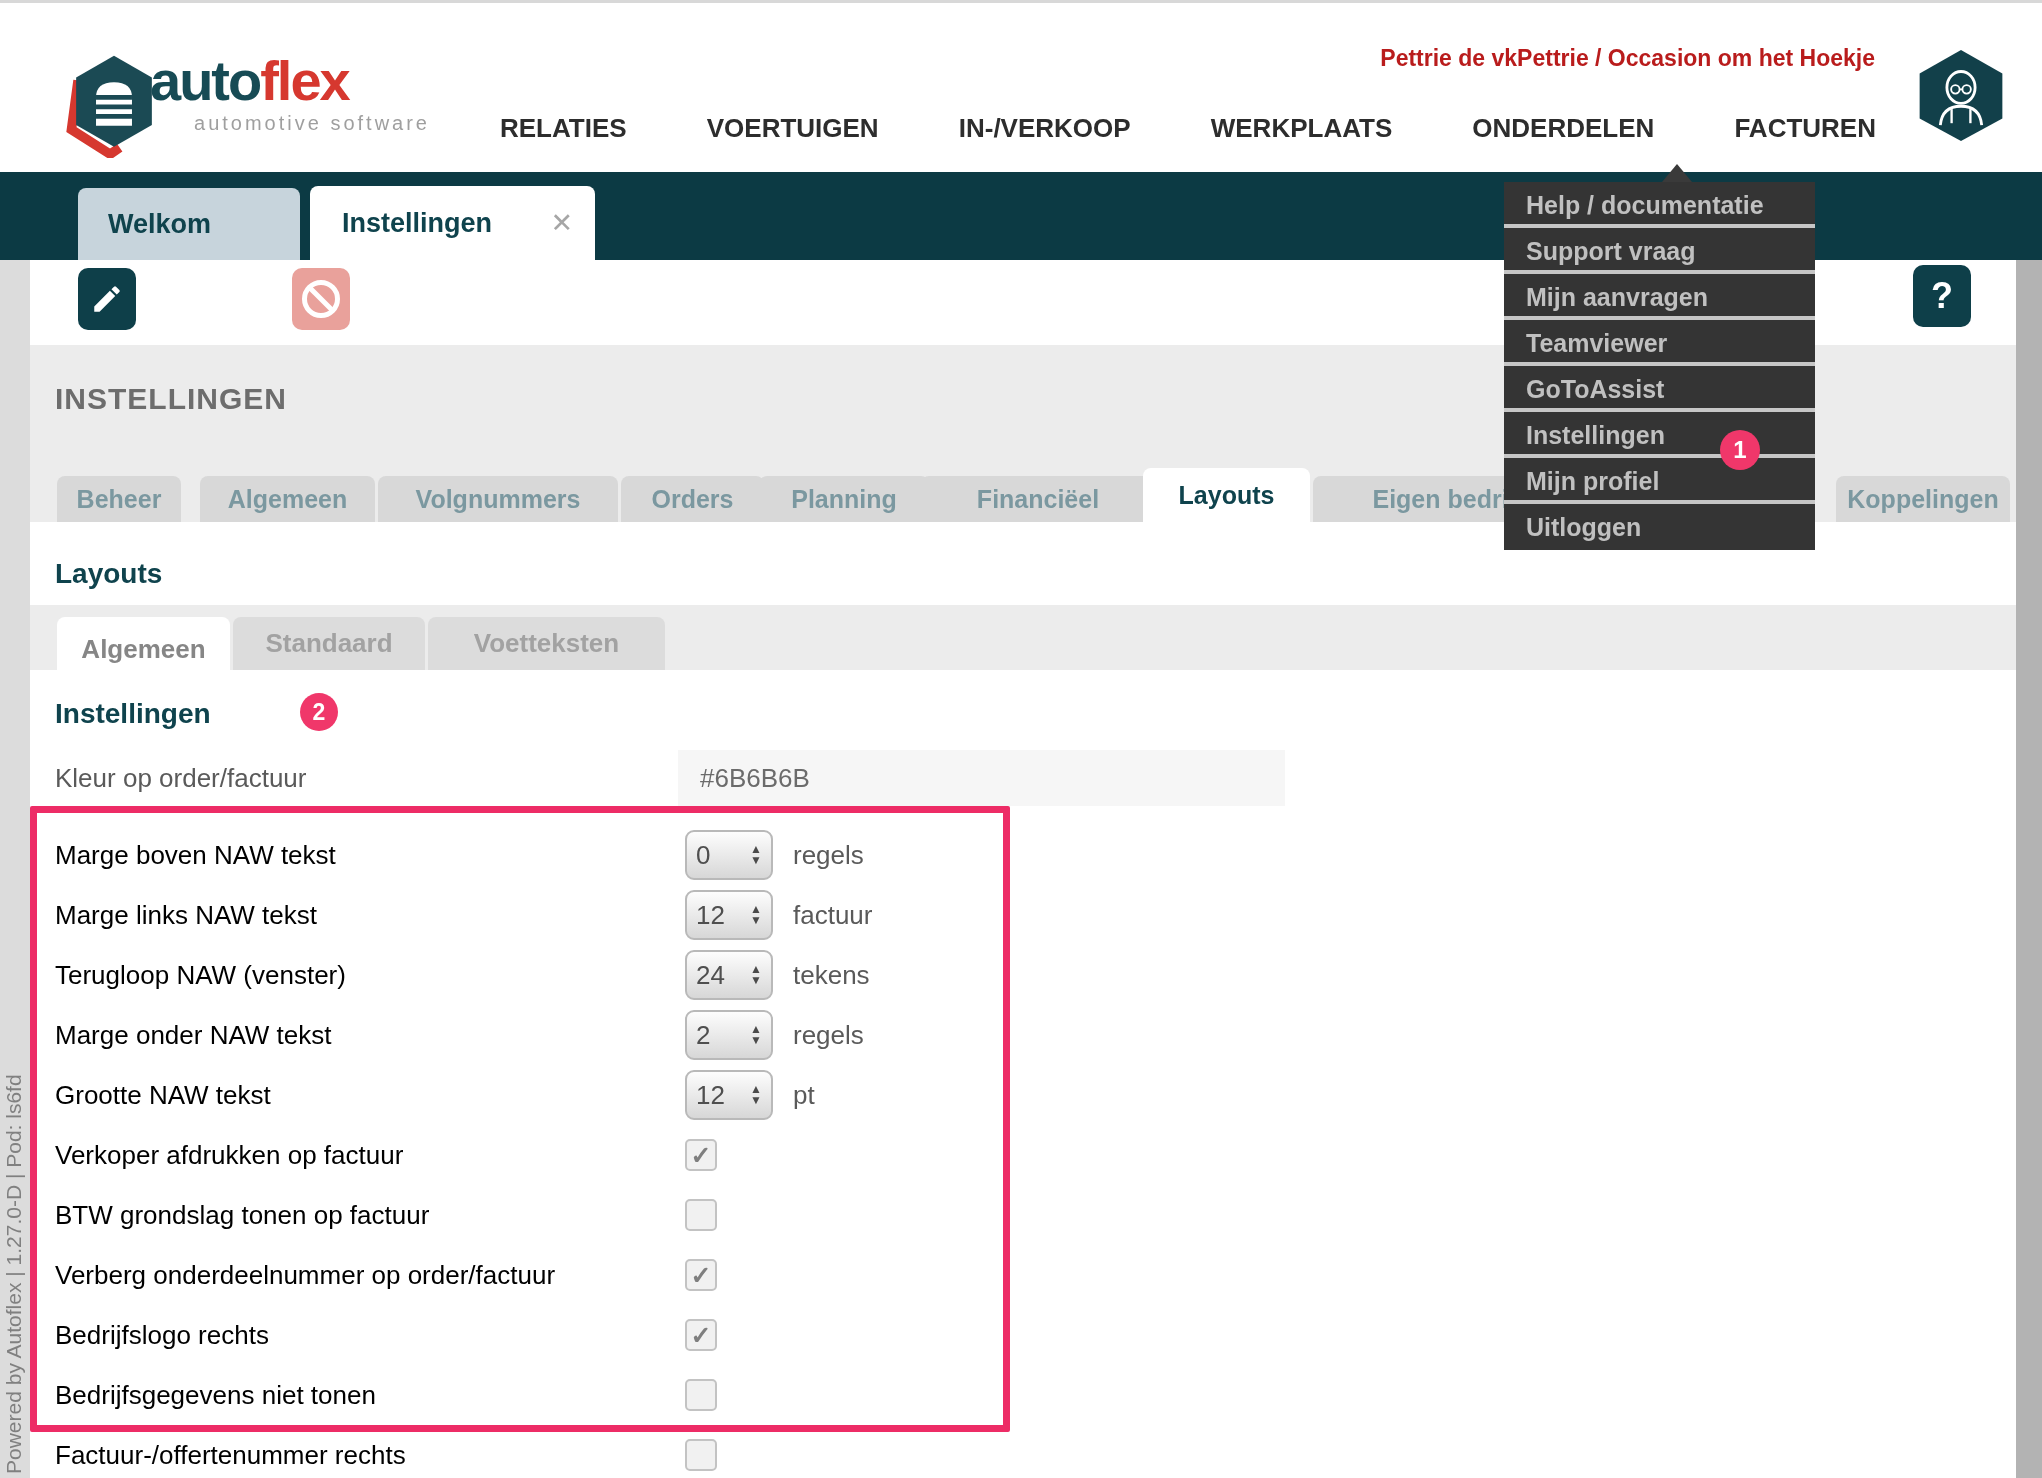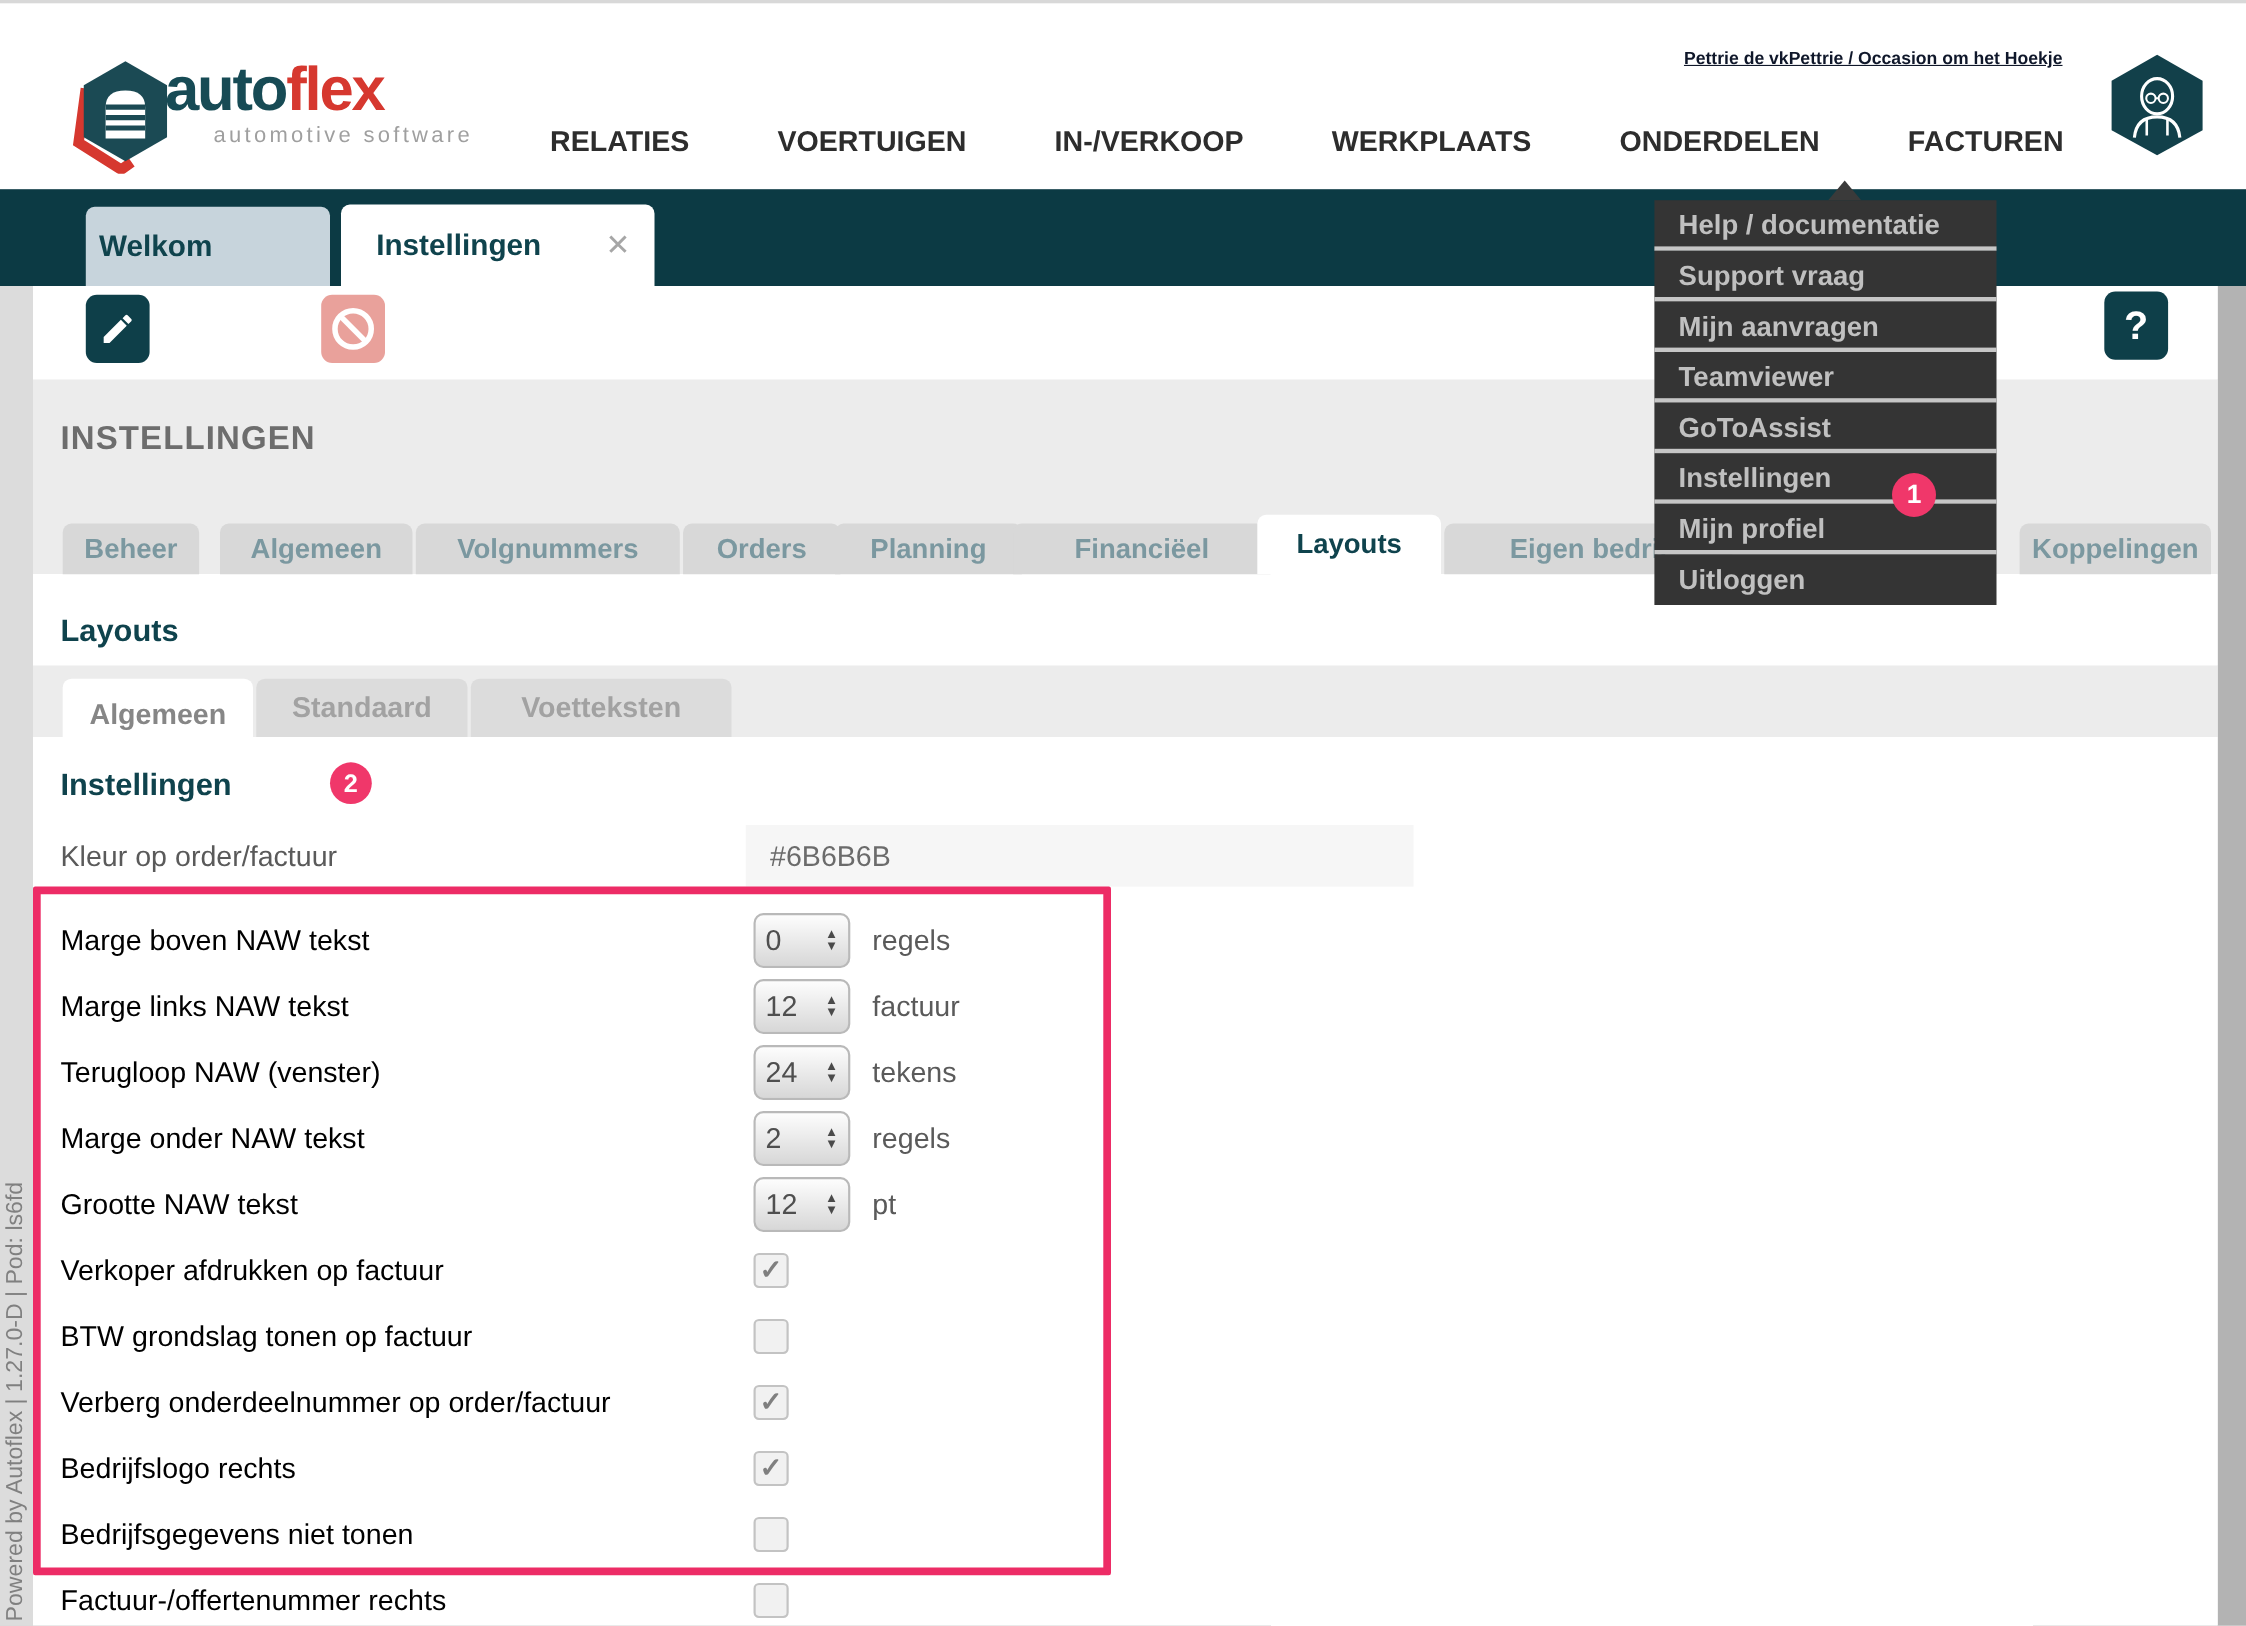--- a/index.html
+++ b/index.html
@@ -14,33 +14,33 @@
   .top-line { left:0; top:0; width:2042px; height:3px; background:#d8d8d8; }
 
   
   .logo-icon { left:66px; top:52px; width:96px; height:106px; }
   .wordmark { left:150px; top:52px; width:280px; }
   .wordmark .wm-line { font-size:56px; font-weight:bold; letter-spacing:-2px; line-height:58px; }
   .wm-primary { color:#174b55; }
   .wm-secondary { color:#d6382f; }
   .wm-tagline { display:block; text-align:right; font-size:20px; color:#9f9f9f; letter-spacing:3px; margin-top:2px; }
 
-  .user-link { right:167px; top:45px; font-size:16px; font-weight:bold; color:#0f172a;
-               text-decoration:underline; white-space:nowrap; cursor:pointer; }
+  .user-link { right:167px; top:45px; font-size:23px; font-weight:bold; color:#b91c1c;
+               white-space:nowrap; cursor:pointer; }
   .avatar { left:1914px; top:48px; width:94px; height:94px; }
 
   .main-nav { left:500px; right:166px; top:108px; height:40px; display:flex;
               justify-content:space-between; align-items:center; }
   .main-nav .nav-item { font-size:26px; font-weight:bold; color:#2d2d2d; cursor:pointer; white-space:nowrap; }
 
   
   .tab-band { left:0; top:172px; width:2042px; height:88px; background:#0c3a44; }
   .wtab { position:absolute; border-radius:8px 8px 0 0; font-size:27px; font-weight:bold;
           color:#0f434d; display:flex; align-items:center; cursor:pointer; }
-  .wtab-welkom { left:78px; top:188px; width:222px; height:72px; background:#c7d4dc; padding-left:12px; }
+  .wtab-welkom { left:78px; top:188px; width:222px; height:72px; background:#c7d4dc; padding-left:30px; }
   .wtab-instellingen { left:310px; top:186px; width:285px; height:74px; background:#ffffff; padding-left:32px; }
   .wtab-close { position:absolute; right:22px; top:50%; transform:translateY(-50%);
                 font-size:27px; font-weight:normal; color:#a6a6a6; cursor:pointer; }
 
   
   .left-strip { left:0; top:260px; width:30px; height:1218px; background:#dcdcdc; }
   .vertical-text { position:absolute; left:2px; top:1474px; width:632px; height:28px;
                    transform:rotate(-90deg); transform-origin:0 0;
                    font-size:21px; color:#808080; white-space:nowrap; }
   .scrollbar { left:2016px; top:260px; width:26px; height:1218px; background:#b3b3b3; }

